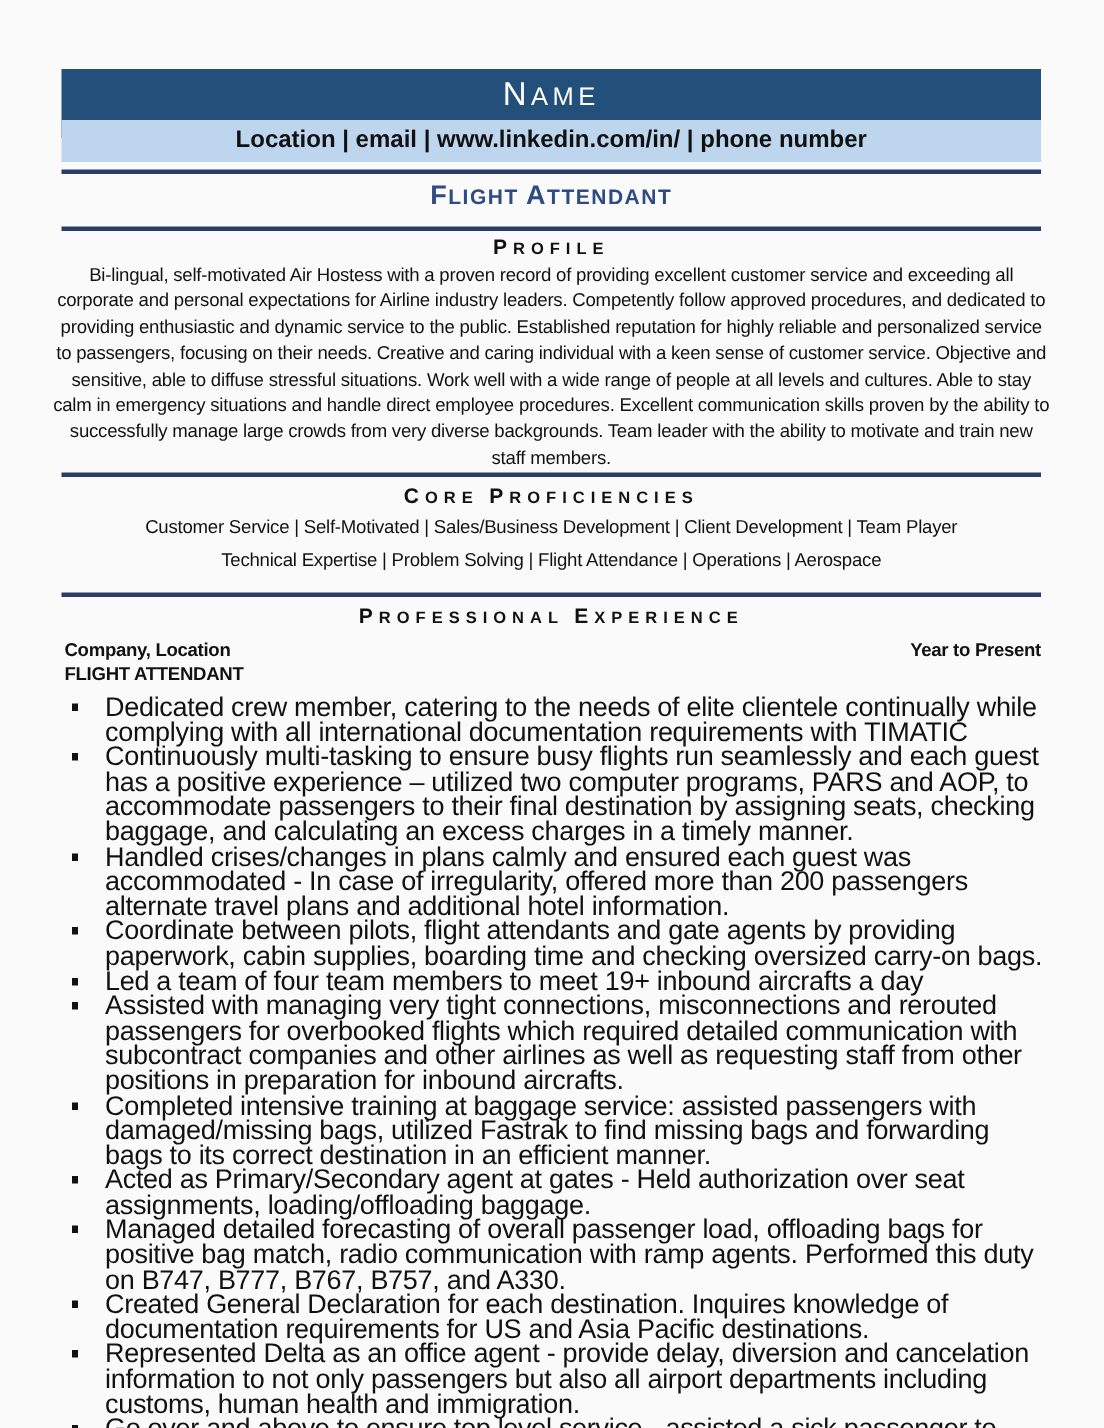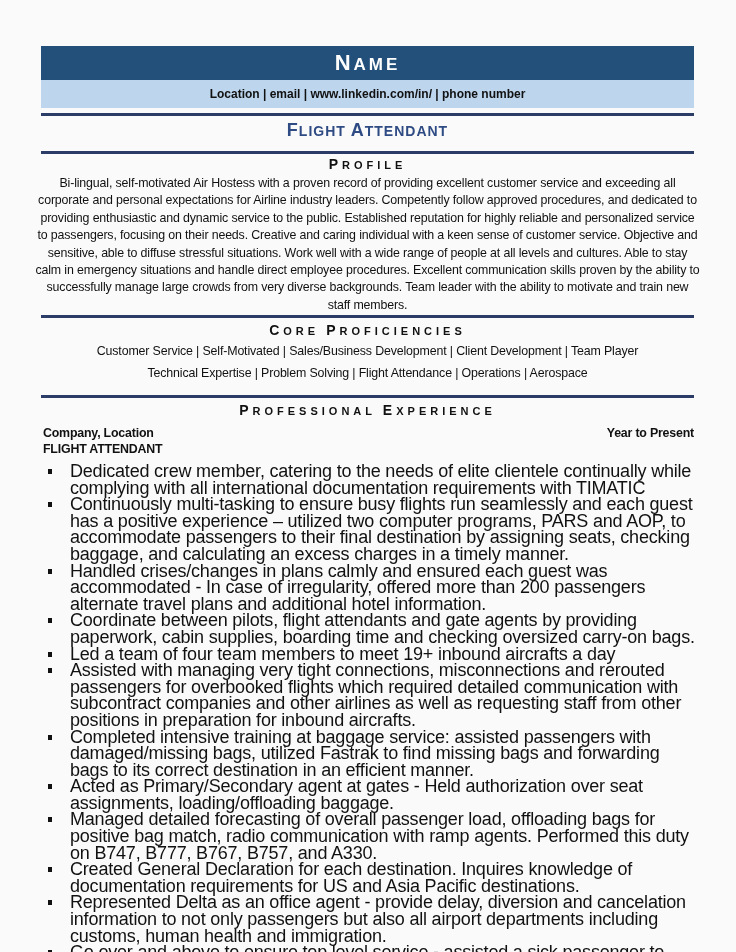--- a/index.html
+++ b/index.html
@@ -5,27 +5,27 @@
     html, body { margin: 0; padding: 0; }
     body {
       width: 736px; height: 952px; background: #fafafa;
       font-family: "Liberation Sans", sans-serif; color: #111;
       position: relative; overflow: hidden;
     }
     .page { position: absolute; left: 41px; width: 653px; top: 0; }
     .name-bar {
       position: absolute; top: 46px; left: 0; width: 653px; height: 46px;
       background: #23507a; color: #fff; text-align: center;
-      font-weight: bold; font-size: 17px; letter-spacing: 3px; line-height: 34px;
+      font-weight: normal; font-size: 17px; letter-spacing: 3px; line-height: 34px;
     }
     .name-bar .cap { font-size: 22px; }
     .contact-bar {
       position: absolute; top: 80px; left: 0; width: 653px; height: 28px;
       background: #bdd6ee; text-align: center; font-weight: bold;
-      font-size: 12px; line-height: 28px; color: #111;
+      font-size: 16px; line-height: 28px; color: #111;
     }
     .rule { position: absolute; left: 0; width: 653px; height: 3px; background: #2b3d66; }
     .title {
       position: absolute; left: 0; width: 653px; text-align: center;
       color: #2f4b84; font-weight: bold; font-size: 14px; letter-spacing: 1px;
     }
     .title .cap { font-size: 18px; }
     .section-head {
       position: absolute; left: 0; width: 653px; text-align: center;
       font-weight: bold; font-size: 11px; letter-spacing: 4px; color: #111;

